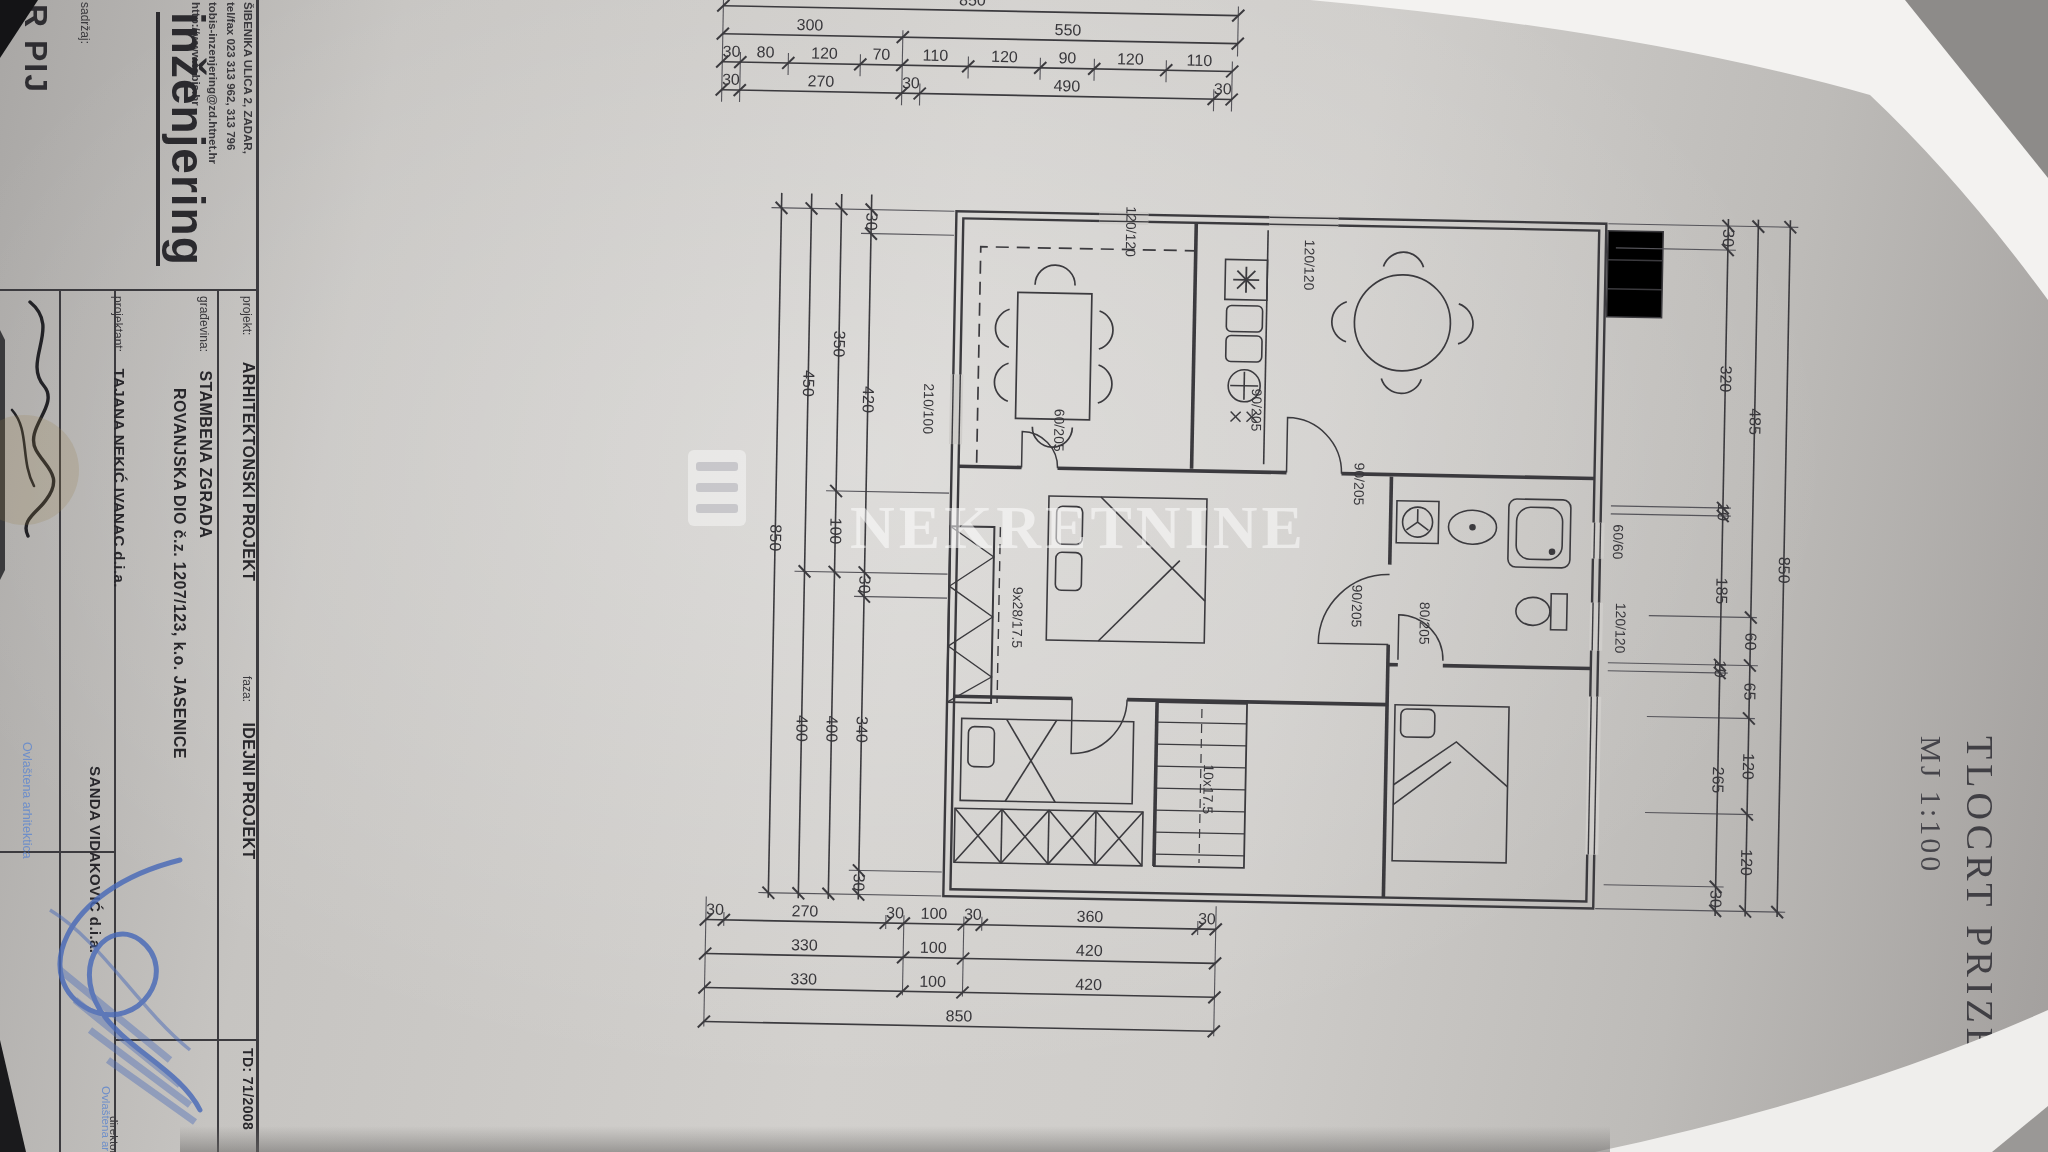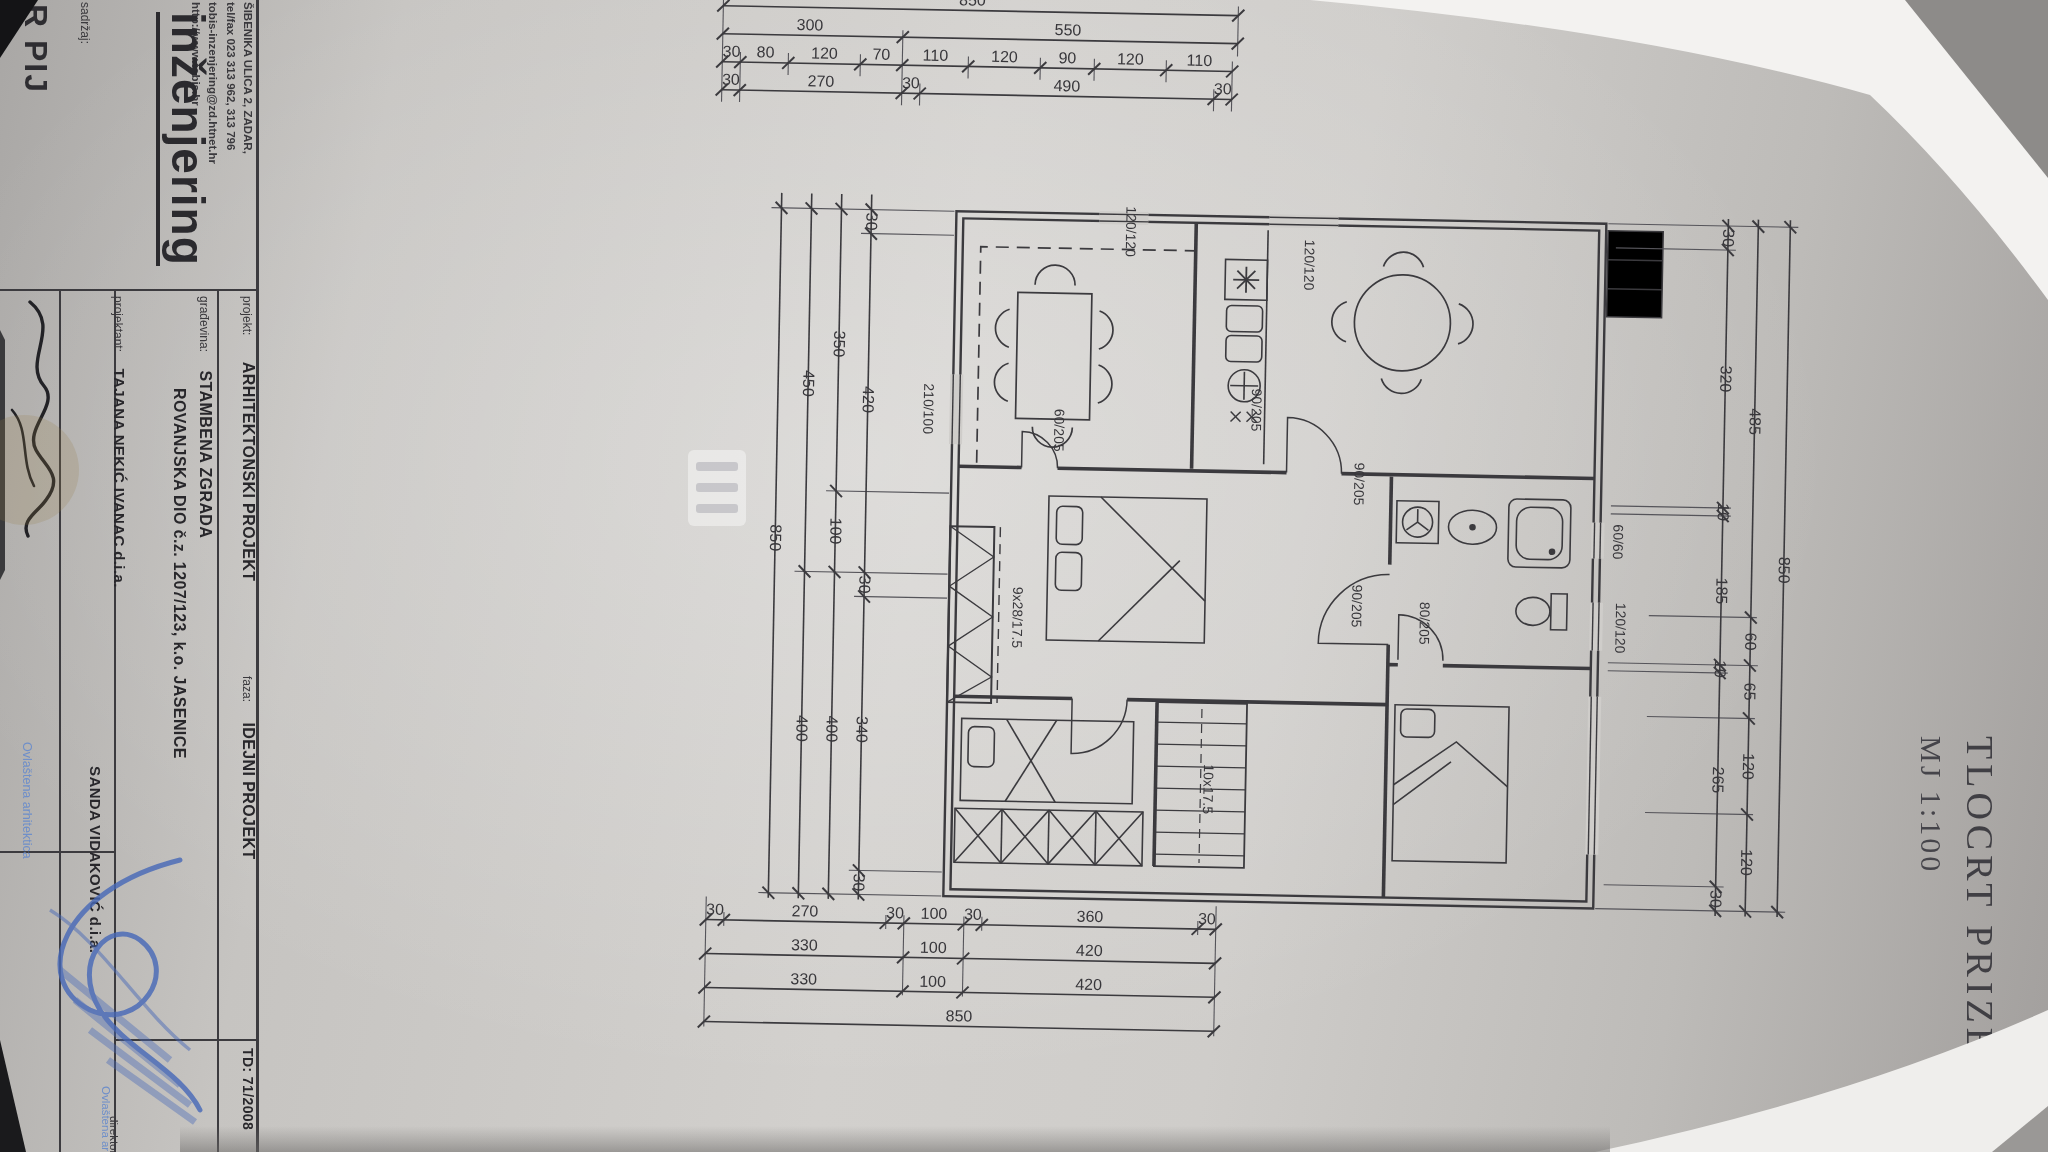--- a/index.html
+++ b/index.html
@@ -466,20 +466,21 @@
         <path d="M30,60 C80,90 120,160 170,200" stroke-width="3.4" opacity="0.6"></path>
       </g>
     </svg>
   </div>
 
   <div id="wm-logo">
       <i></i>
       <i></i>
       <i></i>
     </div>
+  <div id="watermark">NEKRETNINE</div>
 
   <div class="rot" id="title-right" style="left:2002px;top:736px;width:430px;height:120px;">
     <div class="t1">TLOCRT PRIZEMLJA</div>
     <div class="t2">MJ 1:100</div>
   </div>
 
   <svg class="abs" style="left:0;top:0;" width="2048" height="1152" viewBox="0 0 2048 1152">
     <path d="M1310,0 L2048,0 L2048,300 Q1960,180 1870,95 Q1640,30 1310,0 Z" fill="#f3f2f0"></path>
     <path d="M1905,0 L2048,0 L2048,178 Z" fill="#8d8b89"></path>
     <path d="M1595,1152 Q1850,1098 2048,1010 L2048,1152 Z" fill="#efeeec"></path>

